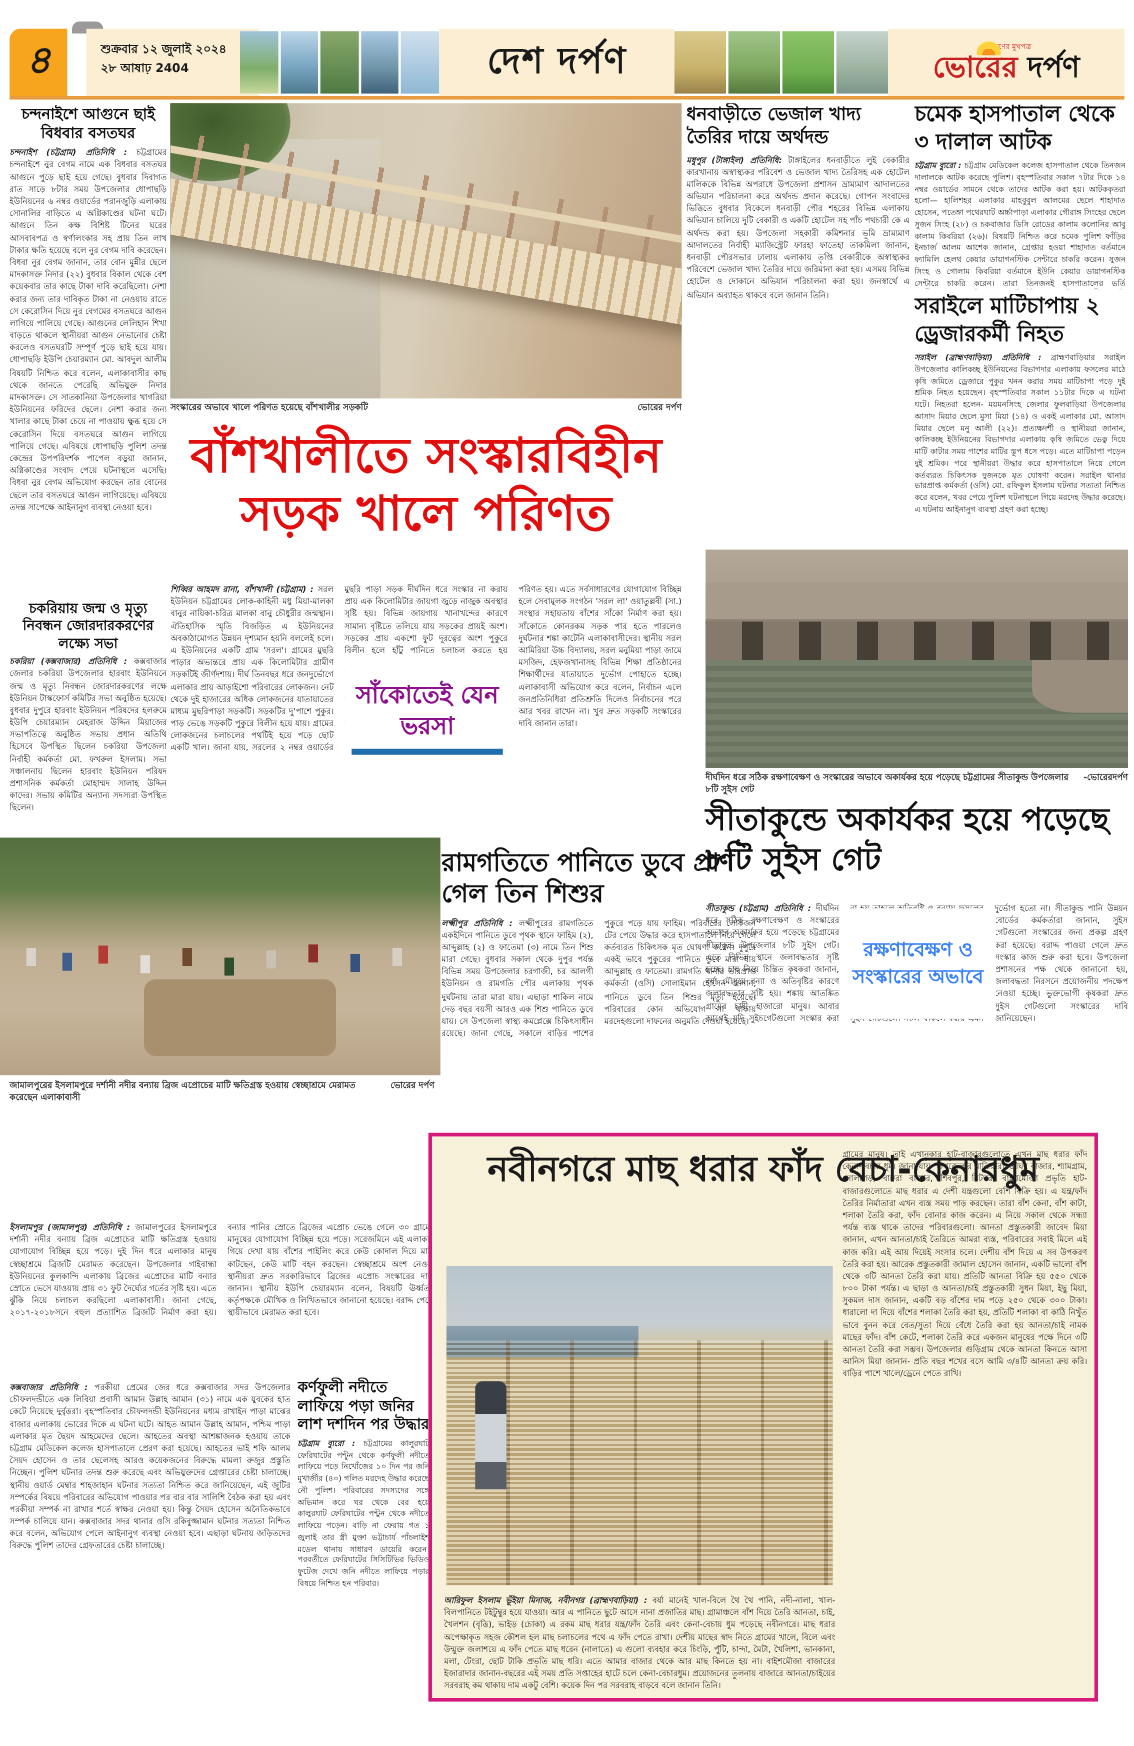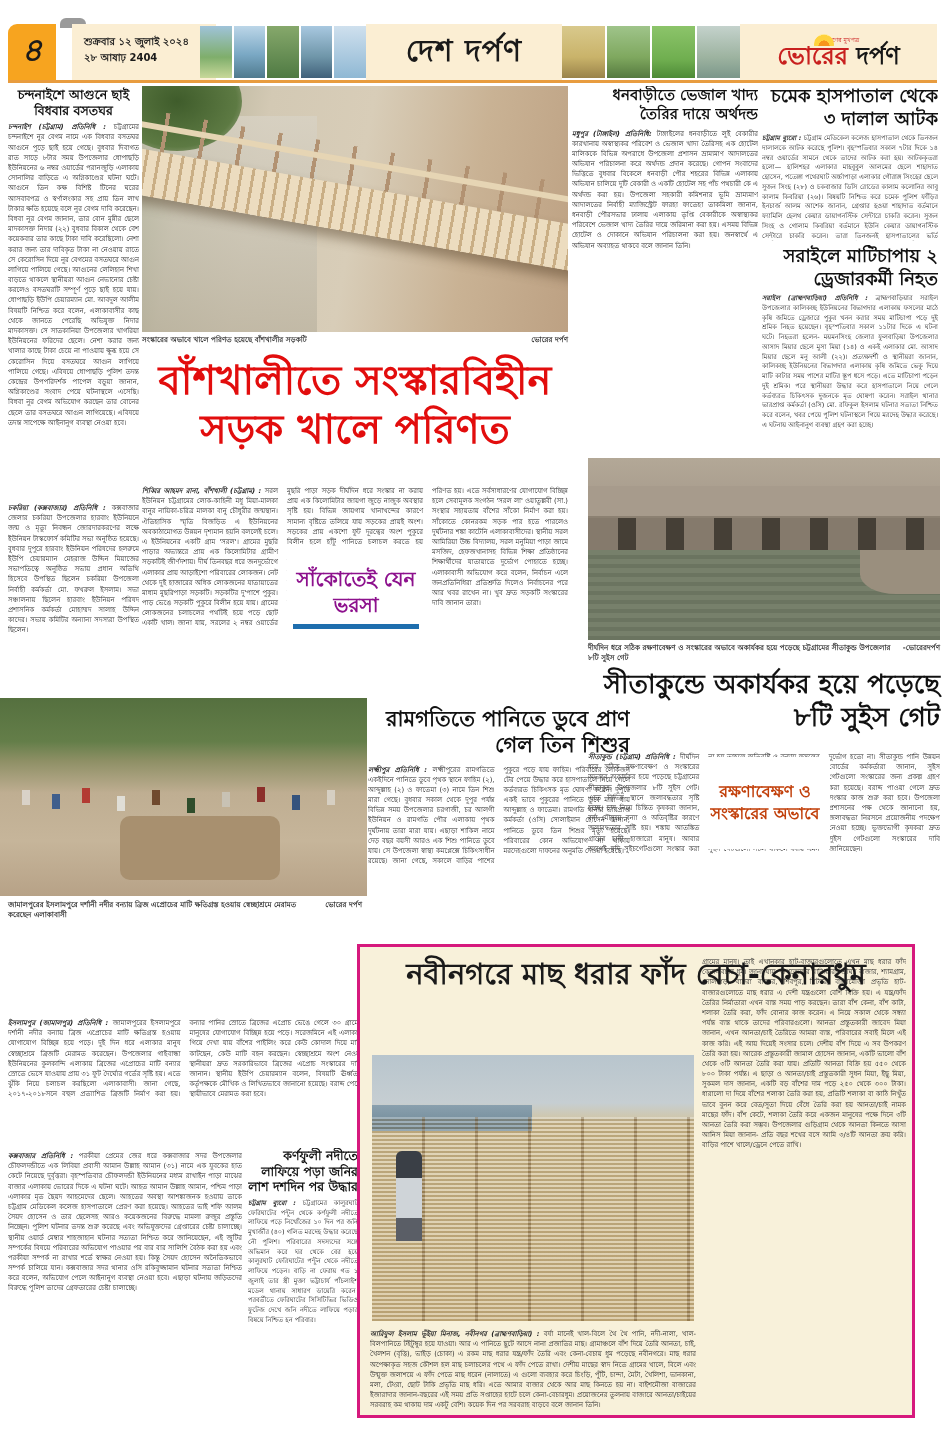--- a/index.html
+++ b/index.html
@@ -30,21 +30,21 @@
              align-items:center;justify-content:center;}
   .tagline{font-size:6px;color:#c22;line-height:1;margin-bottom:1px;}
   .logotext{font-size:24px;font-weight:800;line-height:1;position:relative;}
   .logotext .red{color:#c8201f;}
   .logotext .blk{color:#161616;margin-top:24px;}
   .sun{position:absolute;left:34px;top:-11px;width:26px;height:13px;overflow:hidden;}
   .sun:before{content:"";position:absolute;left:3px;top:1px;width:20px;height:20px;border-radius:50%;
               background:radial-gradient(circle at 50% 60%,#f7941d 0 35%,#ffd23d 36% 70%,#ffe98a 71%);}
   .hdr-rule{left:8px;top:80px;width:929px;height:3px;background:#e89c3f;}
   
-  .headline{font-weight:bold;color:#111;line-height:1.25;text-align:right;}
+  .headline{font-weight:bold;color:#111;line-height:1.25;text-align:left;}
   .headline.left{text-align:center;}
   .by{font-weight:bold;font-style:italic;}
   .body-t{font-size:6.8px;line-height:1.5;text-align:justify;color:#222;overflow:hidden;}
   .caption{font-size:7.2px;font-weight:bold;color:#333;line-height:1.35;}
   .cap-credit{float:right;font-weight:bold;margin-left:6px;}
   .cols2{column-count:2;column-gap:9px;}
   .cols3{column-count:3;column-gap:9px;}
   
   .photo{overflow:hidden;}
   .photo div{position:absolute;}
@@ -72,21 +72,21 @@
                         165px 8px 0 #2f4d2b,200px 2px 0 #c8c2b4,235px -3px 0 #8c2f2a,270px 5px 0 #35537d,305px 0 0 #d6cfc2;}
   
   #h-banshkhali{left:142px;top:356px;width:426px;height:126px;color:#e20d0d;font-size:40px;
                 font-weight:bold;text-align:center;line-height:1.22;}
   #b-banshkhali{left:142px;top:486px;width:426px;height:220px;}
   .subhead-box{background:#ffffff;z-index:3;display:flex;flex-direction:column;align-items:center;justify-content:center;text-align:center;}
   #subhead-sanko{left:287px;top:546px;width:138px;height:102px;}
   #subhead-sanko .t{color:#8d118d;font-size:20px;font-weight:bold;line-height:1.3;}
   #subhead-sanko .bar{width:92%;height:5px;background:#1e6eae;margin-top:6px;}
   #subhead-pink{left:700px;top:757px;width:130px;height:92px;}
-  #subhead-pink .t{color:#c2410c;font-size:16px;font-weight:bold;line-height:1.35;}
+  #subhead-pink .t{color:#3b82f6;font-size:16px;font-weight:bold;line-height:1.35;}
   
   #box-nb{left:357px;top:944px;width:558px;height:474px;border:3px solid #d6197d;background:#f8f1da;box-sizing:border-box;}
   .nb-head{margin-top:9px;font-size:29px;font-weight:bold;text-align:center;line-height:1.3;}
   #p4{left:12px;top:108px;width:322px;height:266px;
       background:linear-gradient(180deg,#b8c5cd 0%,#c6ced2 18%,#d4c49c 26%,#d2bd90 100%);}
   .p4-shore{left:0;top:50px;width:160px;height:26px;background:linear-gradient(180deg,#8aa0ae,#6d8795);}
   .p4-weave{left:0;top:62px;width:322px;height:204px;
             background:repeating-linear-gradient(180deg,rgba(255,255,255,.28) 0 2px,rgba(120,90,40,.28) 2px 4px),
                        repeating-linear-gradient(90deg,rgba(0,0,0,0) 0 50px,rgba(100,70,30,.45) 50px 53px);}
   .p4-boy{left:24px;top:96px;width:26px;height:90px;background:linear-gradient(180deg,#3a3f46 0 30%,#cfd4d8 30% 75%,#5a5e66 75%);border-radius:6px 6px 0 0;}
@@ -125,20 +125,21 @@
   </div>
   <div class="abs hdr-rule"></div>
 
   <div class="abs" style="left:8px;top:87px;width:131px;height:410px;overflow:hidden;">
     <div class="headline left" style="font-size:12.5px;">চন্দনাইশে আগুনে ছাই বিধবার বসতঘর</div>
     <div class="body-t" style="margin-top:4px;">
       <span class="by">চন্দনাইশ (চট্টগ্রাম) প্রতিনিধি : </span><span>চট্টগ্রামের চন্দনাইশে নুর বেগম নামে এক বিধবার বসতঘর আগুনে পুড়ে ছাই হয়ে গেছে। বুধবার দিবাগত রাত সাড়ে ৮টার সময় উপজেলার ধোপাছড়ি ইউনিয়নের ৬ নম্বর ওয়ার্ডের পরানজুড়ি এলাকায় সোনালির বাড়িতে এ অগ্নিকাণ্ডের ঘটনা ঘটে। আগুনে তিন কক্ষ বিশিষ্ট টিনের ঘরের আসবাবপত্র ও স্বর্ণালংকার সহ প্রায় তিন লাখ টাকার ক্ষতি হয়েছে বলে নুর বেগম দাবি করেছেন। বিধবা নুর বেগম জানান, তার বোন মুন্নীর ছেলে মাদকাসক্ত নিদার (২২) বুধবার বিকাল থেকে বেশ কয়েকবার তার কাছে টাকা দাবি করেছিলো। নেশা করার জন্য তার দাবিকৃত টাকা না নেওয়ায় রাতে সে কেরোসিন দিয়ে নুর বেগমের বসতঘরে আগুন লাগিয়ে পালিয়ে গেছে। আগুনের লেলিহান শিখা বাড়তে থাকলে স্থানীয়রা আগুন নেভানোর চেষ্টা করলেও বসতঘরটি সম্পূর্ণ পুড়ে ছাই হয়ে যায়। ধোপাছড়ি ইউপি চেয়ারম্যান মো. আবদুল আলীম বিষয়টি নিশ্চিত করে বলেন, এলাকাবাসীর কাছ থেকে জানতে পেরেছি অভিযুক্ত নিদার মাদকাসক্ত। সে সাতকানিয়া উপজেলার খাগরিয়া ইউনিয়নের ফরিদের ছেলে। নেশা করার জন্য খালার কাছে টাকা চেয়ে না পাওয়ায় ক্ষুব্ধ হয়ে সে কেরোসিন দিয়ে বসতঘরে আগুন লাগিয়ে পালিয়ে গেছে। এবিষয়ে ধোপাছড়ি পুলিশ তদন্ত কেন্দ্রের উপপরিদর্শক পাপেল বড়ুয়া জানান, অগ্নিকাণ্ডের সংবাদ পেয়ে ঘটনাস্থলে এসেছি। বিধবা নুর বেগম অভিযোগ করছেন তার বোনের ছেলে তার বসতঘরে আগুন লাগিয়েছে। এবিষয়ে তদন্ত সাপেক্ষে আইনানুগ ব্যবস্থা নেওয়া হবে।</span>
     </div>
   </div>
   <div class="abs" style="left:8px;top:500px;width:131px;height:198px;overflow:hidden;">
+    <div class="headline left" style="font-size:11.5px;">চকরিয়ায় জন্ম ও মৃত্যু নিবন্ধন জোরদারকরণের লক্ষ্যে সভা</div>
     <div class="body-t" style="margin-top:3px;">
       <span class="by">চকরিয়া (কক্সবাজার) প্রতিনিধি : </span><span>কক্সবাজার জেলার চকরিয়া উপজেলার হারবাং ইউনিয়নে জন্ম ও মৃত্যু নিবন্ধন জোরদারকরণের লক্ষে ইউনিয়ন টাস্কফোর্স কমিটির সভা অনুষ্ঠিত হয়েছে। বুধবার দুপুরে হারবাং ইউনিয়ন পরিষদের হলরুমে ইউপি চেয়ারম্যান মেহরাজ উদ্দিন মিয়াজের সভাপতিত্বে অনুষ্ঠিত সভায় প্রধান অতিথি হিসেবে উপস্থিত ছিলেন চকরিয়া উপজেলা নির্বাহী কর্মকর্তা মো. ফখরুল ইসলাম। সভা সঞ্চালনায় ছিলেন হারবাং ইউনিয়ন পরিষদ প্রশাসনিক কর্মকর্তা মোহাম্মদ সালাহ উদ্দিন কাদের। সভায় কমিটির অন্যান্য সদস্যরা উপস্থিত ছিলেন।</span>
     </div>
   </div>
 
   <div class="abs photo" id="p1">
     <div class="p1-water"></div>
     <div class="p1-green"></div>
     <div class="p1-posts"></div>
     <div class="p1-rail"></div>

